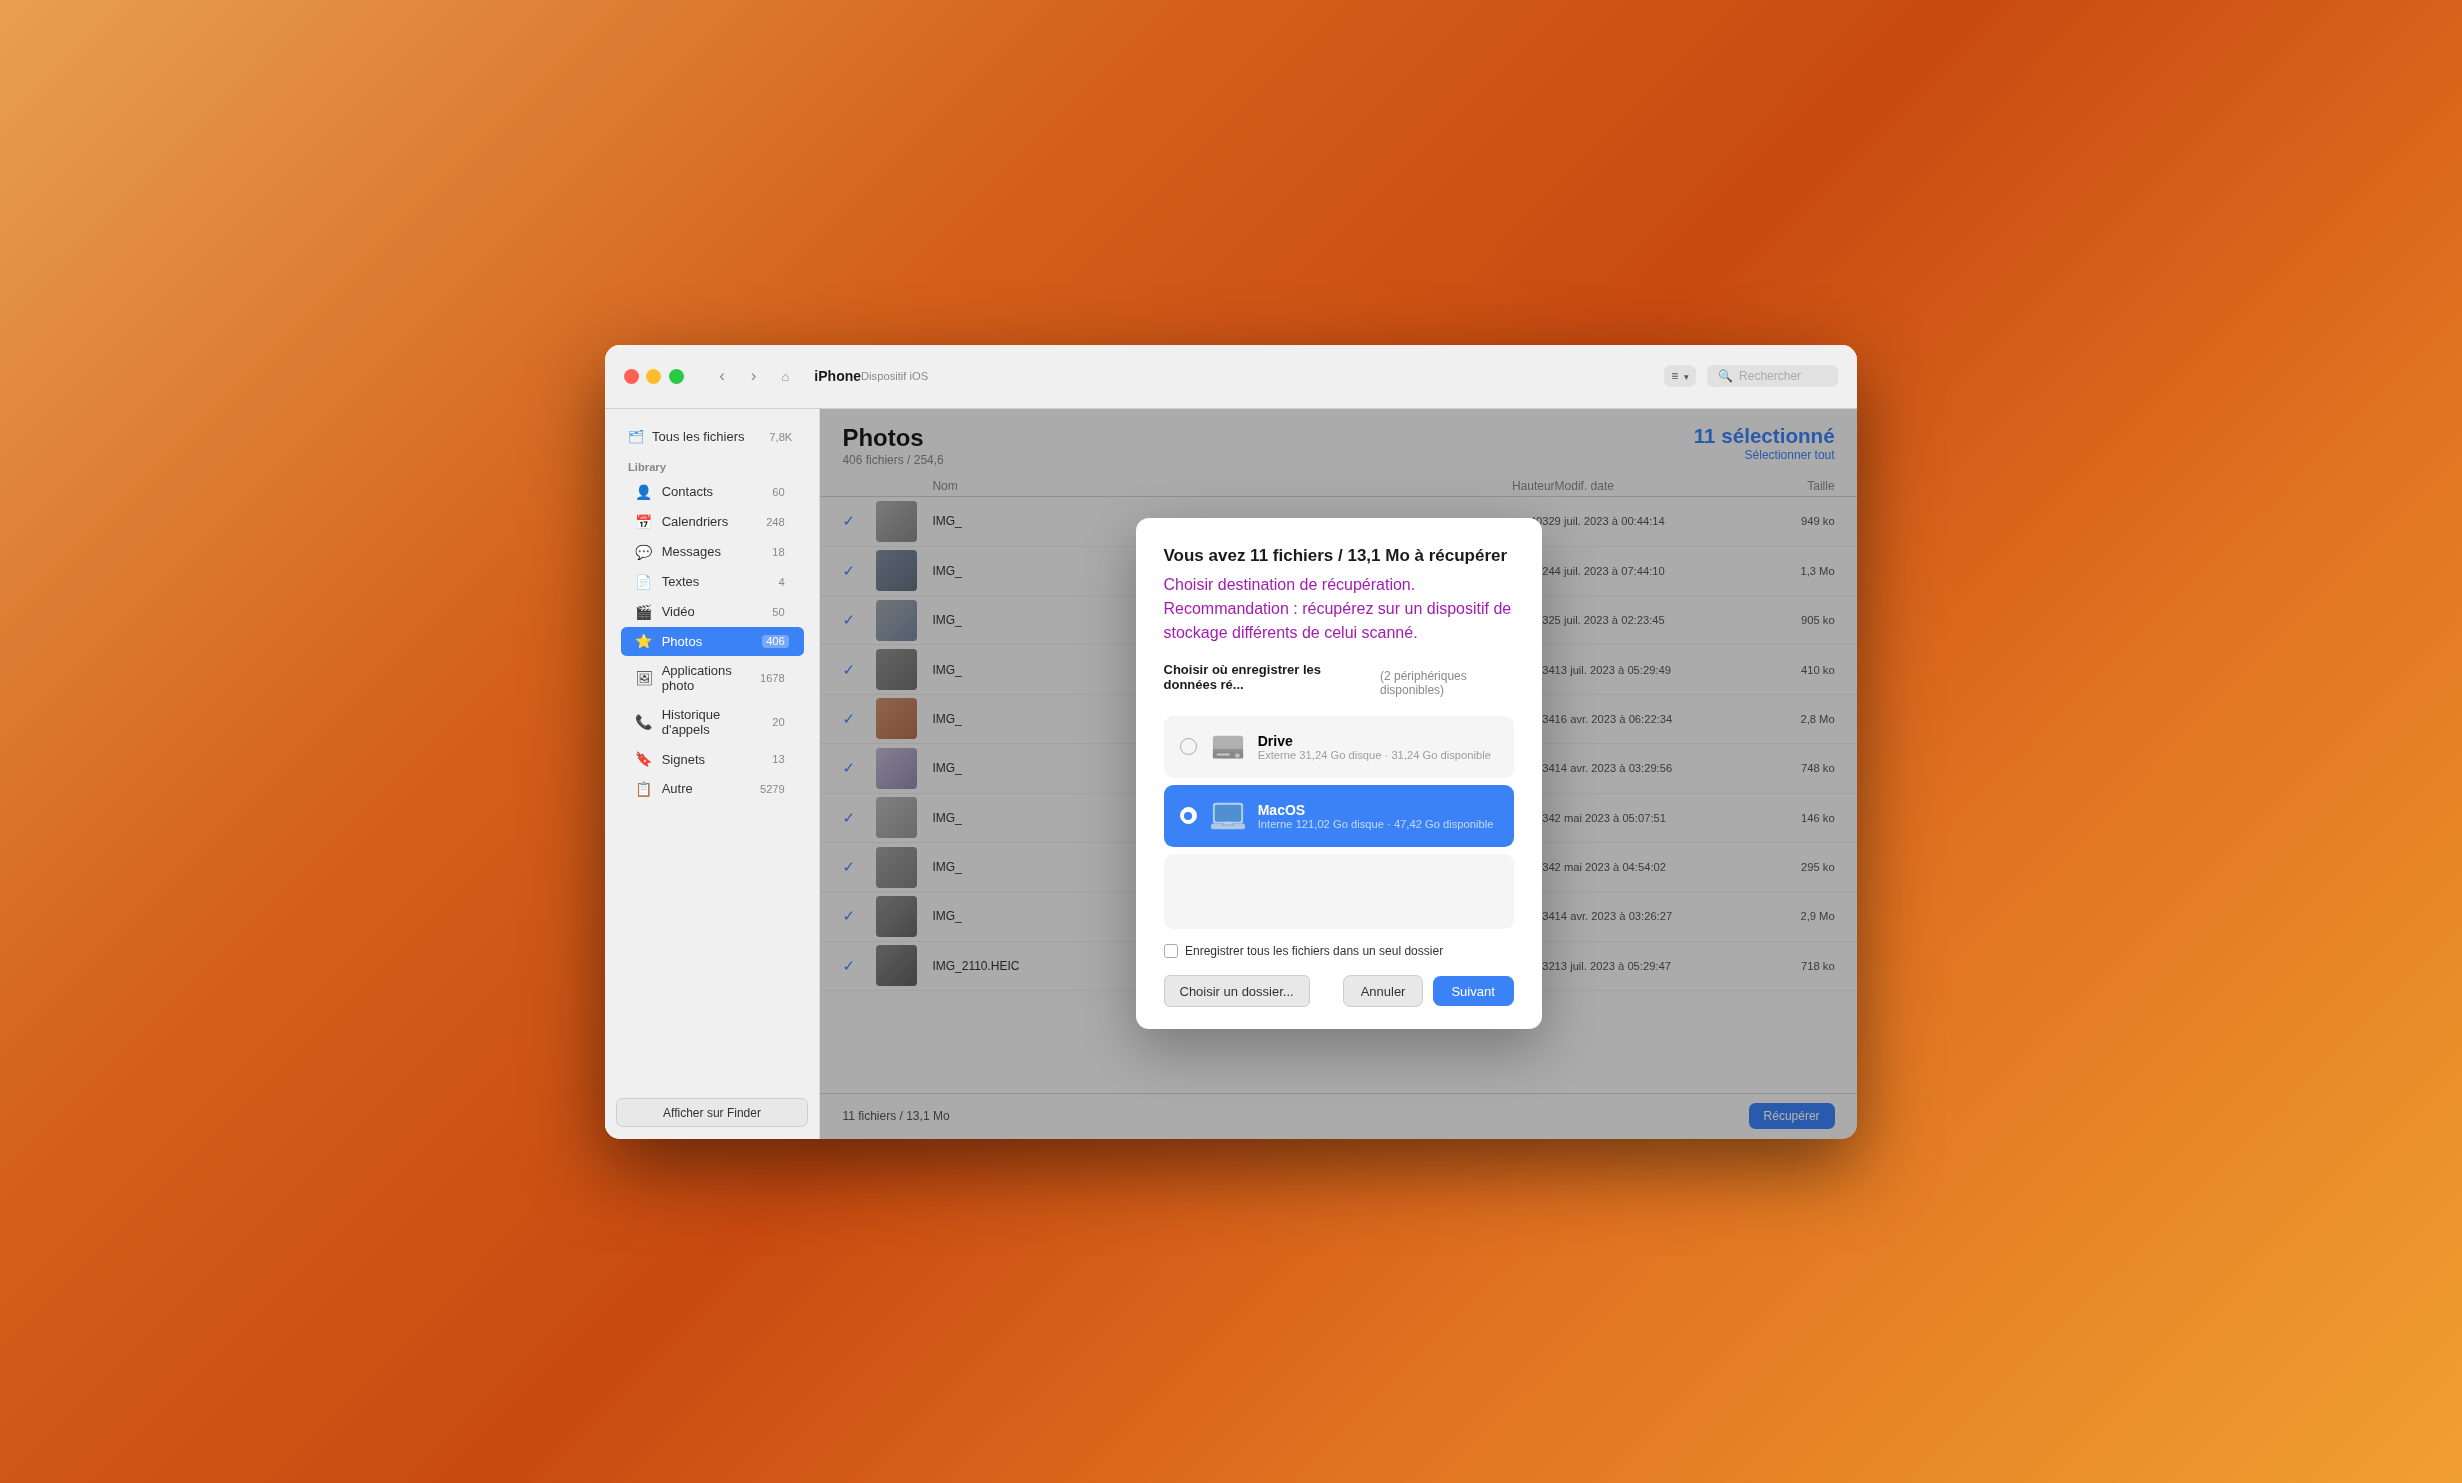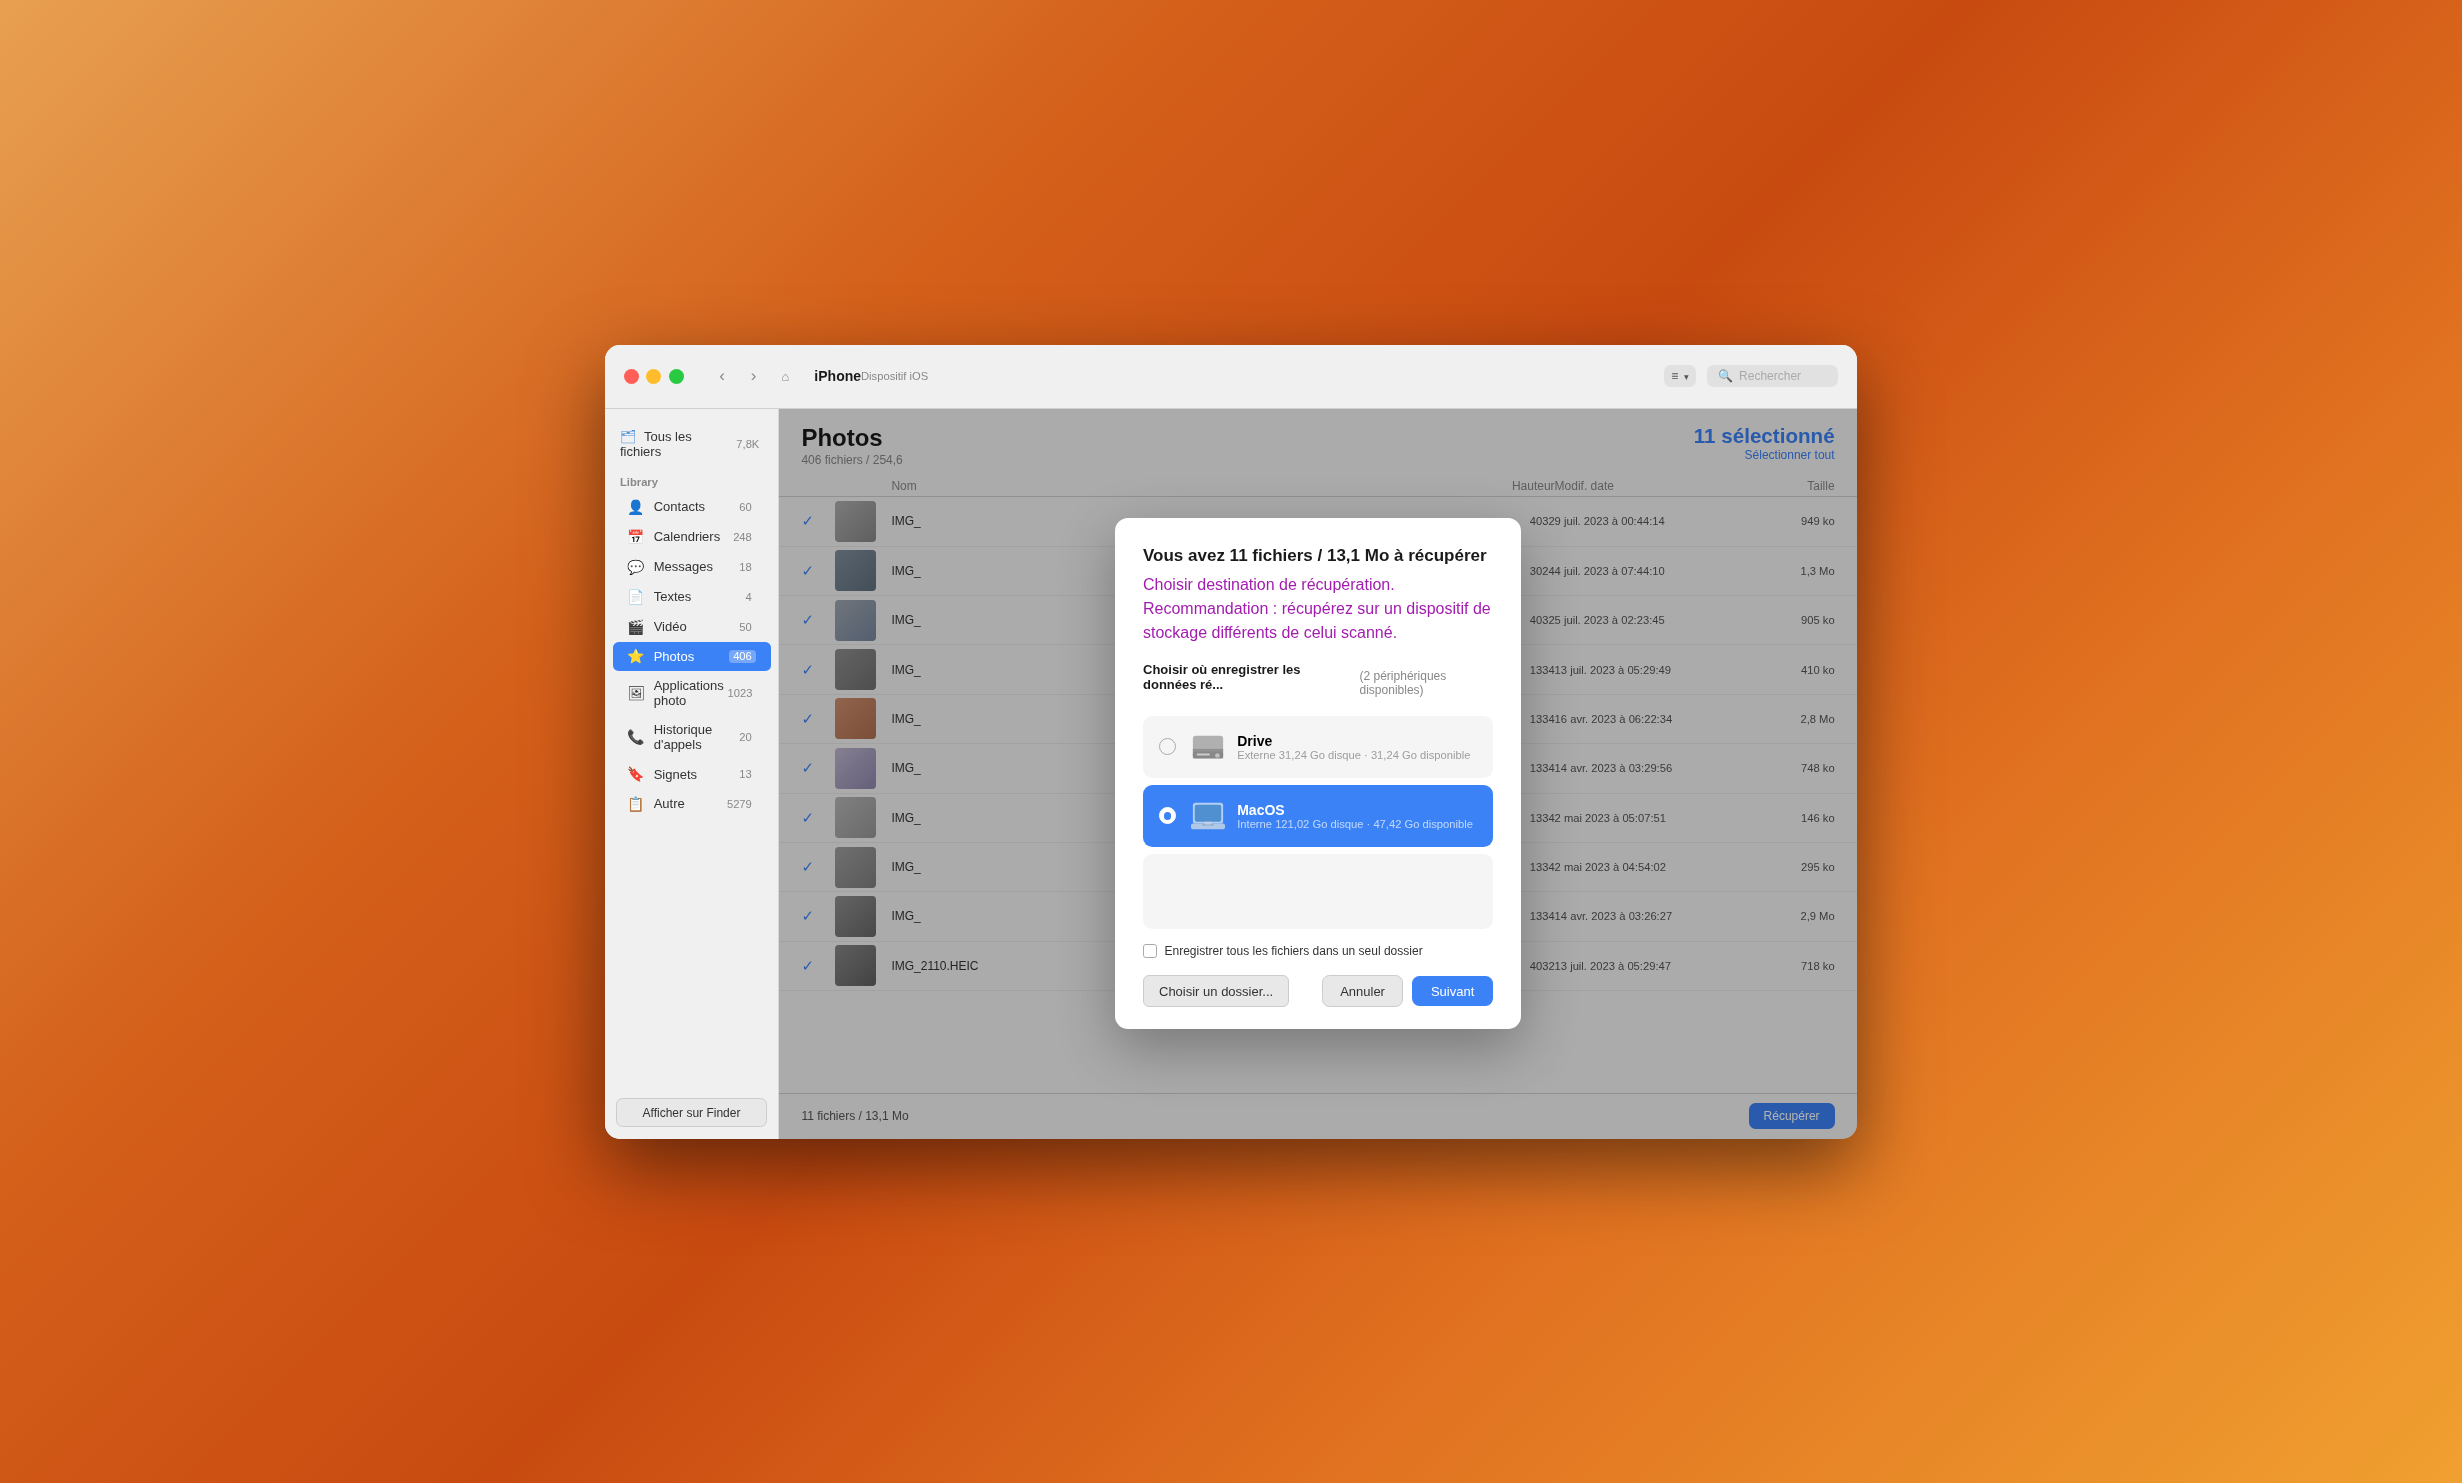--- a/index.html
+++ b/index.html
@@ -104,24 +104,24 @@
       font-size: 12px;
       color: #888;
       min-width: 131px;
     }
     .content-area {
       display: flex;
       flex: 1;
       overflow: hidden;
     }
     .sidebar {
-      width: 174px;
+      width: 215px;
       background: #f0f0f0;
       border-right: 0.9px solid #d8d8d8;
-      padding: 15px 0;
+      padding: 15px 8px;
       flex-shrink: 0;
       overflow-y: auto;
     }
     .sidebar-all-files {
       display: flex;
       align-items: center;
       justify-content: space-between;
       padding: 5.6px 15px;
       font-size: 13px;
       color: #333;
@@ -513,21 +513,21 @@
         <span class="sidebar-badge">50</span>
       </div>
       <div class="sidebar-item active">
         <span class="item-icon">⭐</span>
         <span class="item-label">Photos</span>
         <span class="sidebar-badge">406</span>
       </div>
       <div class="sidebar-item">
         <span class="item-icon">🖼</span>
         <span class="item-label">Applications photo</span>
-        <span class="sidebar-badge">1023</span>
+        <span class="sidebar-badge">1678</span>
       </div>
       <div class="sidebar-item">
         <span class="item-icon">📞</span>
         <span class="item-label">Historique d'appels</span>
         <span class="sidebar-badge">20</span>
       </div>
       <div class="sidebar-item">
         <span class="item-icon">🔖</span>
         <span class="item-label">Signets</span>
         <span class="sidebar-badge">13</span>

